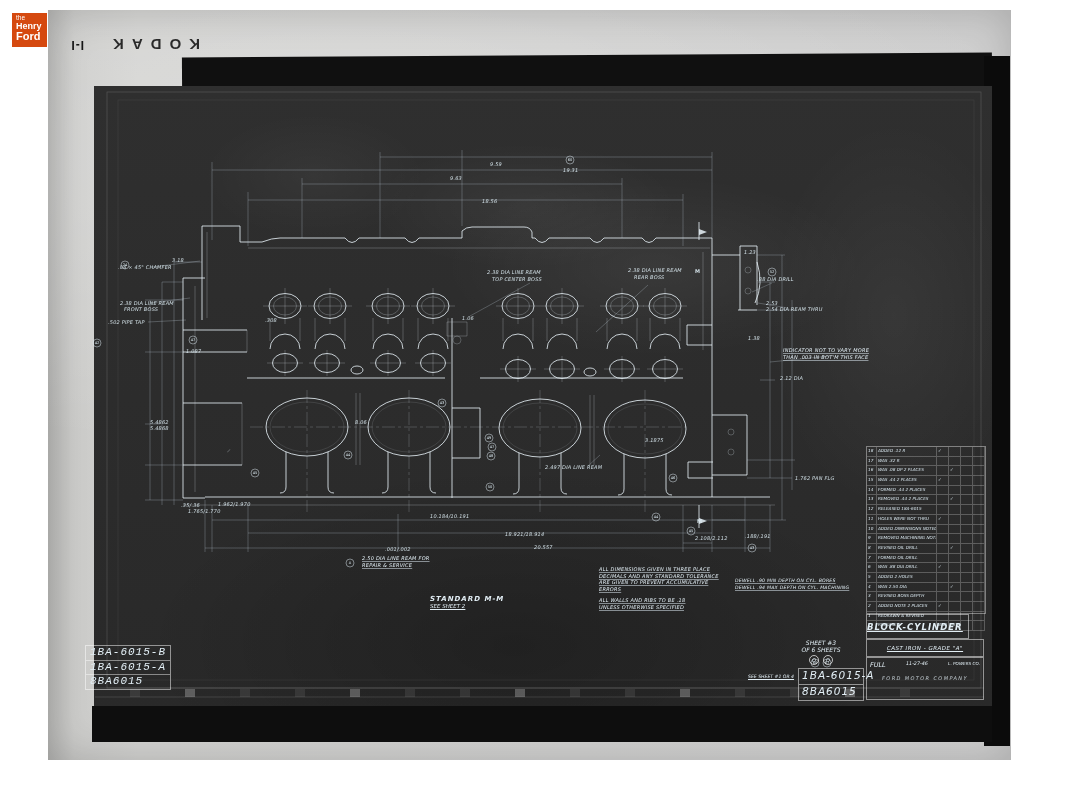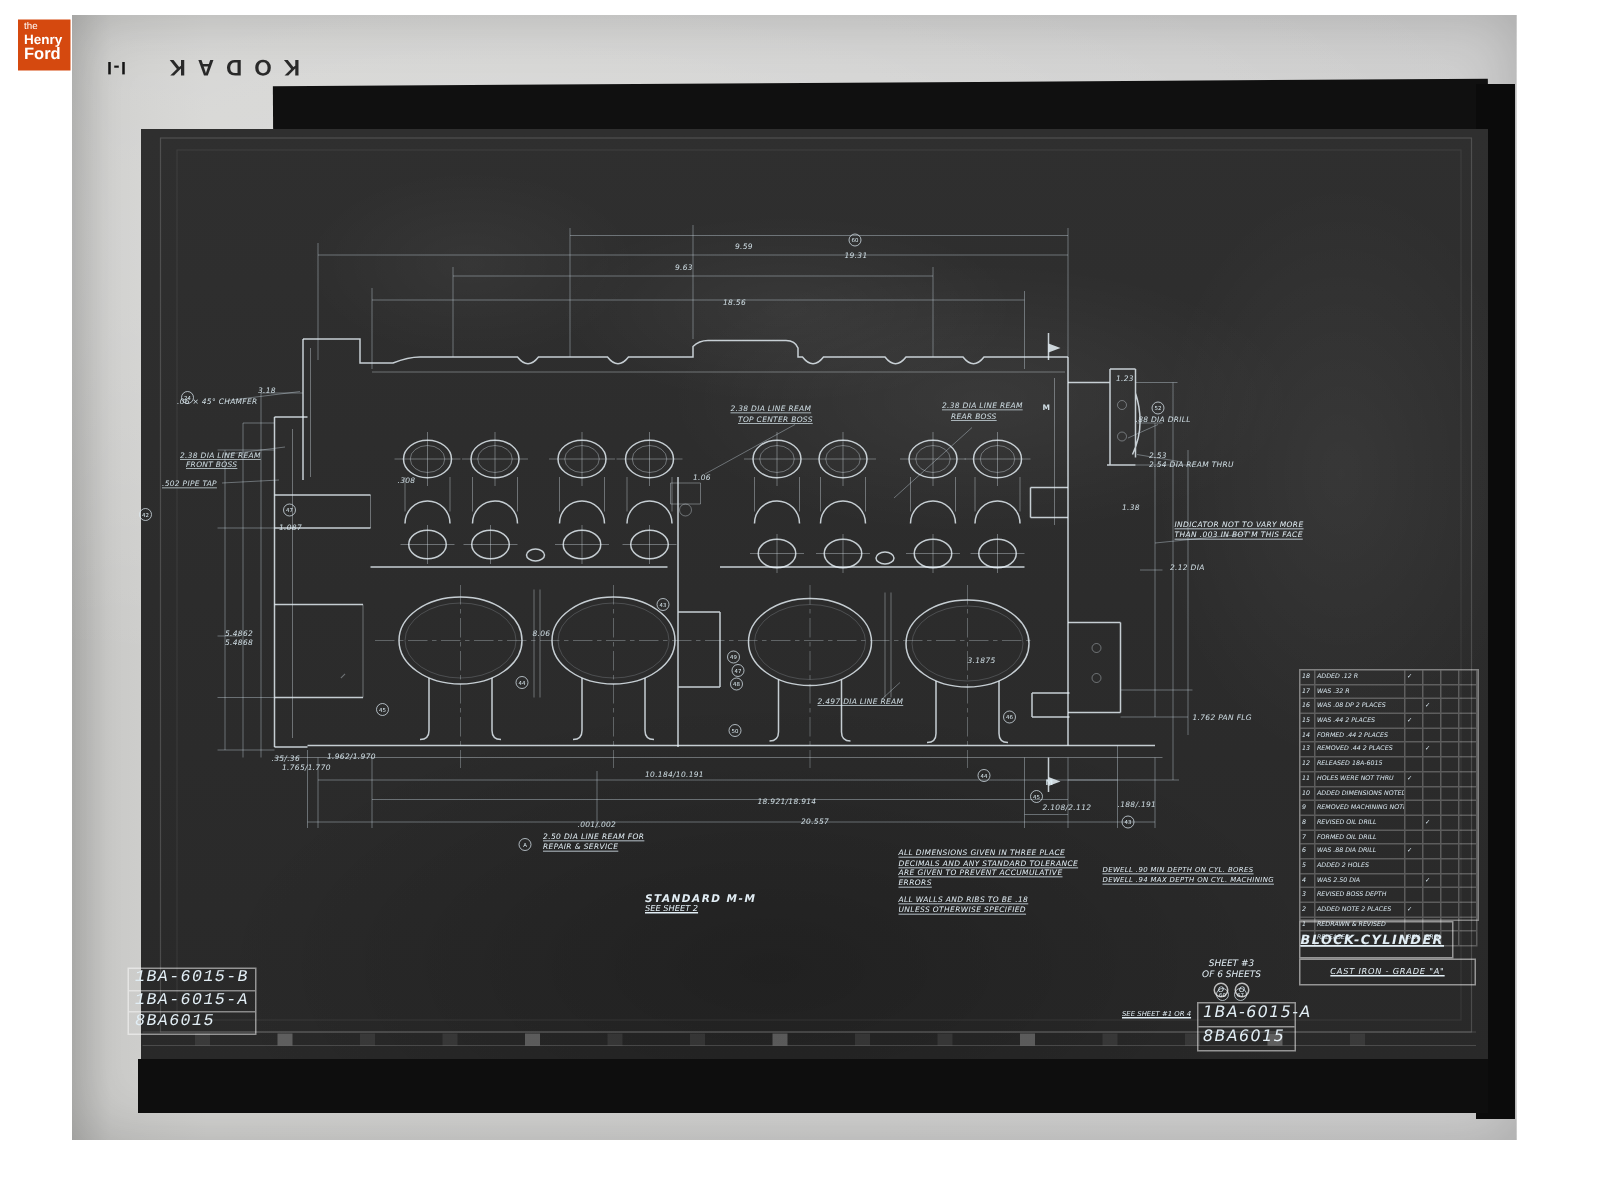--- a/index.html
+++ b/index.html
@@ -492,20 +492,28 @@
         <span></span>
         <span></span>
       </div>
     </div>
   <div id="title-box" class="abs hw box">
     <div>BLOCK-CYLINDER</div>
   </div>
   <div id="mat-box" class="abs hw box">
     <div>CAST IRON - GRADE "A"</div>
   </div>
+  <div id="scale-box" class="abs hw box">
+    <div id="scale-r1">
+      <span class="s1">FULL</span>
+      <span class="s2">11-27-46</span>
+      <span class="s3">L. POWERS CO.</span>
+    </div>
+    <div id="company">FORD MOTOR COMPANY</div>
+  </div>
   <div id="sheet-info" class="abs hw">
     <div>SHEET #3</div>
     <div>OF 6 SHEETS</div>
     <div class="marks">
       
     <span>O</span><span>O</span></div>
   </div>
   <div id="see-ref" class="abs hw">SEE SHEET #1 OR 4</div>
   <div id="part-stamp" class="abs hw box">
 

